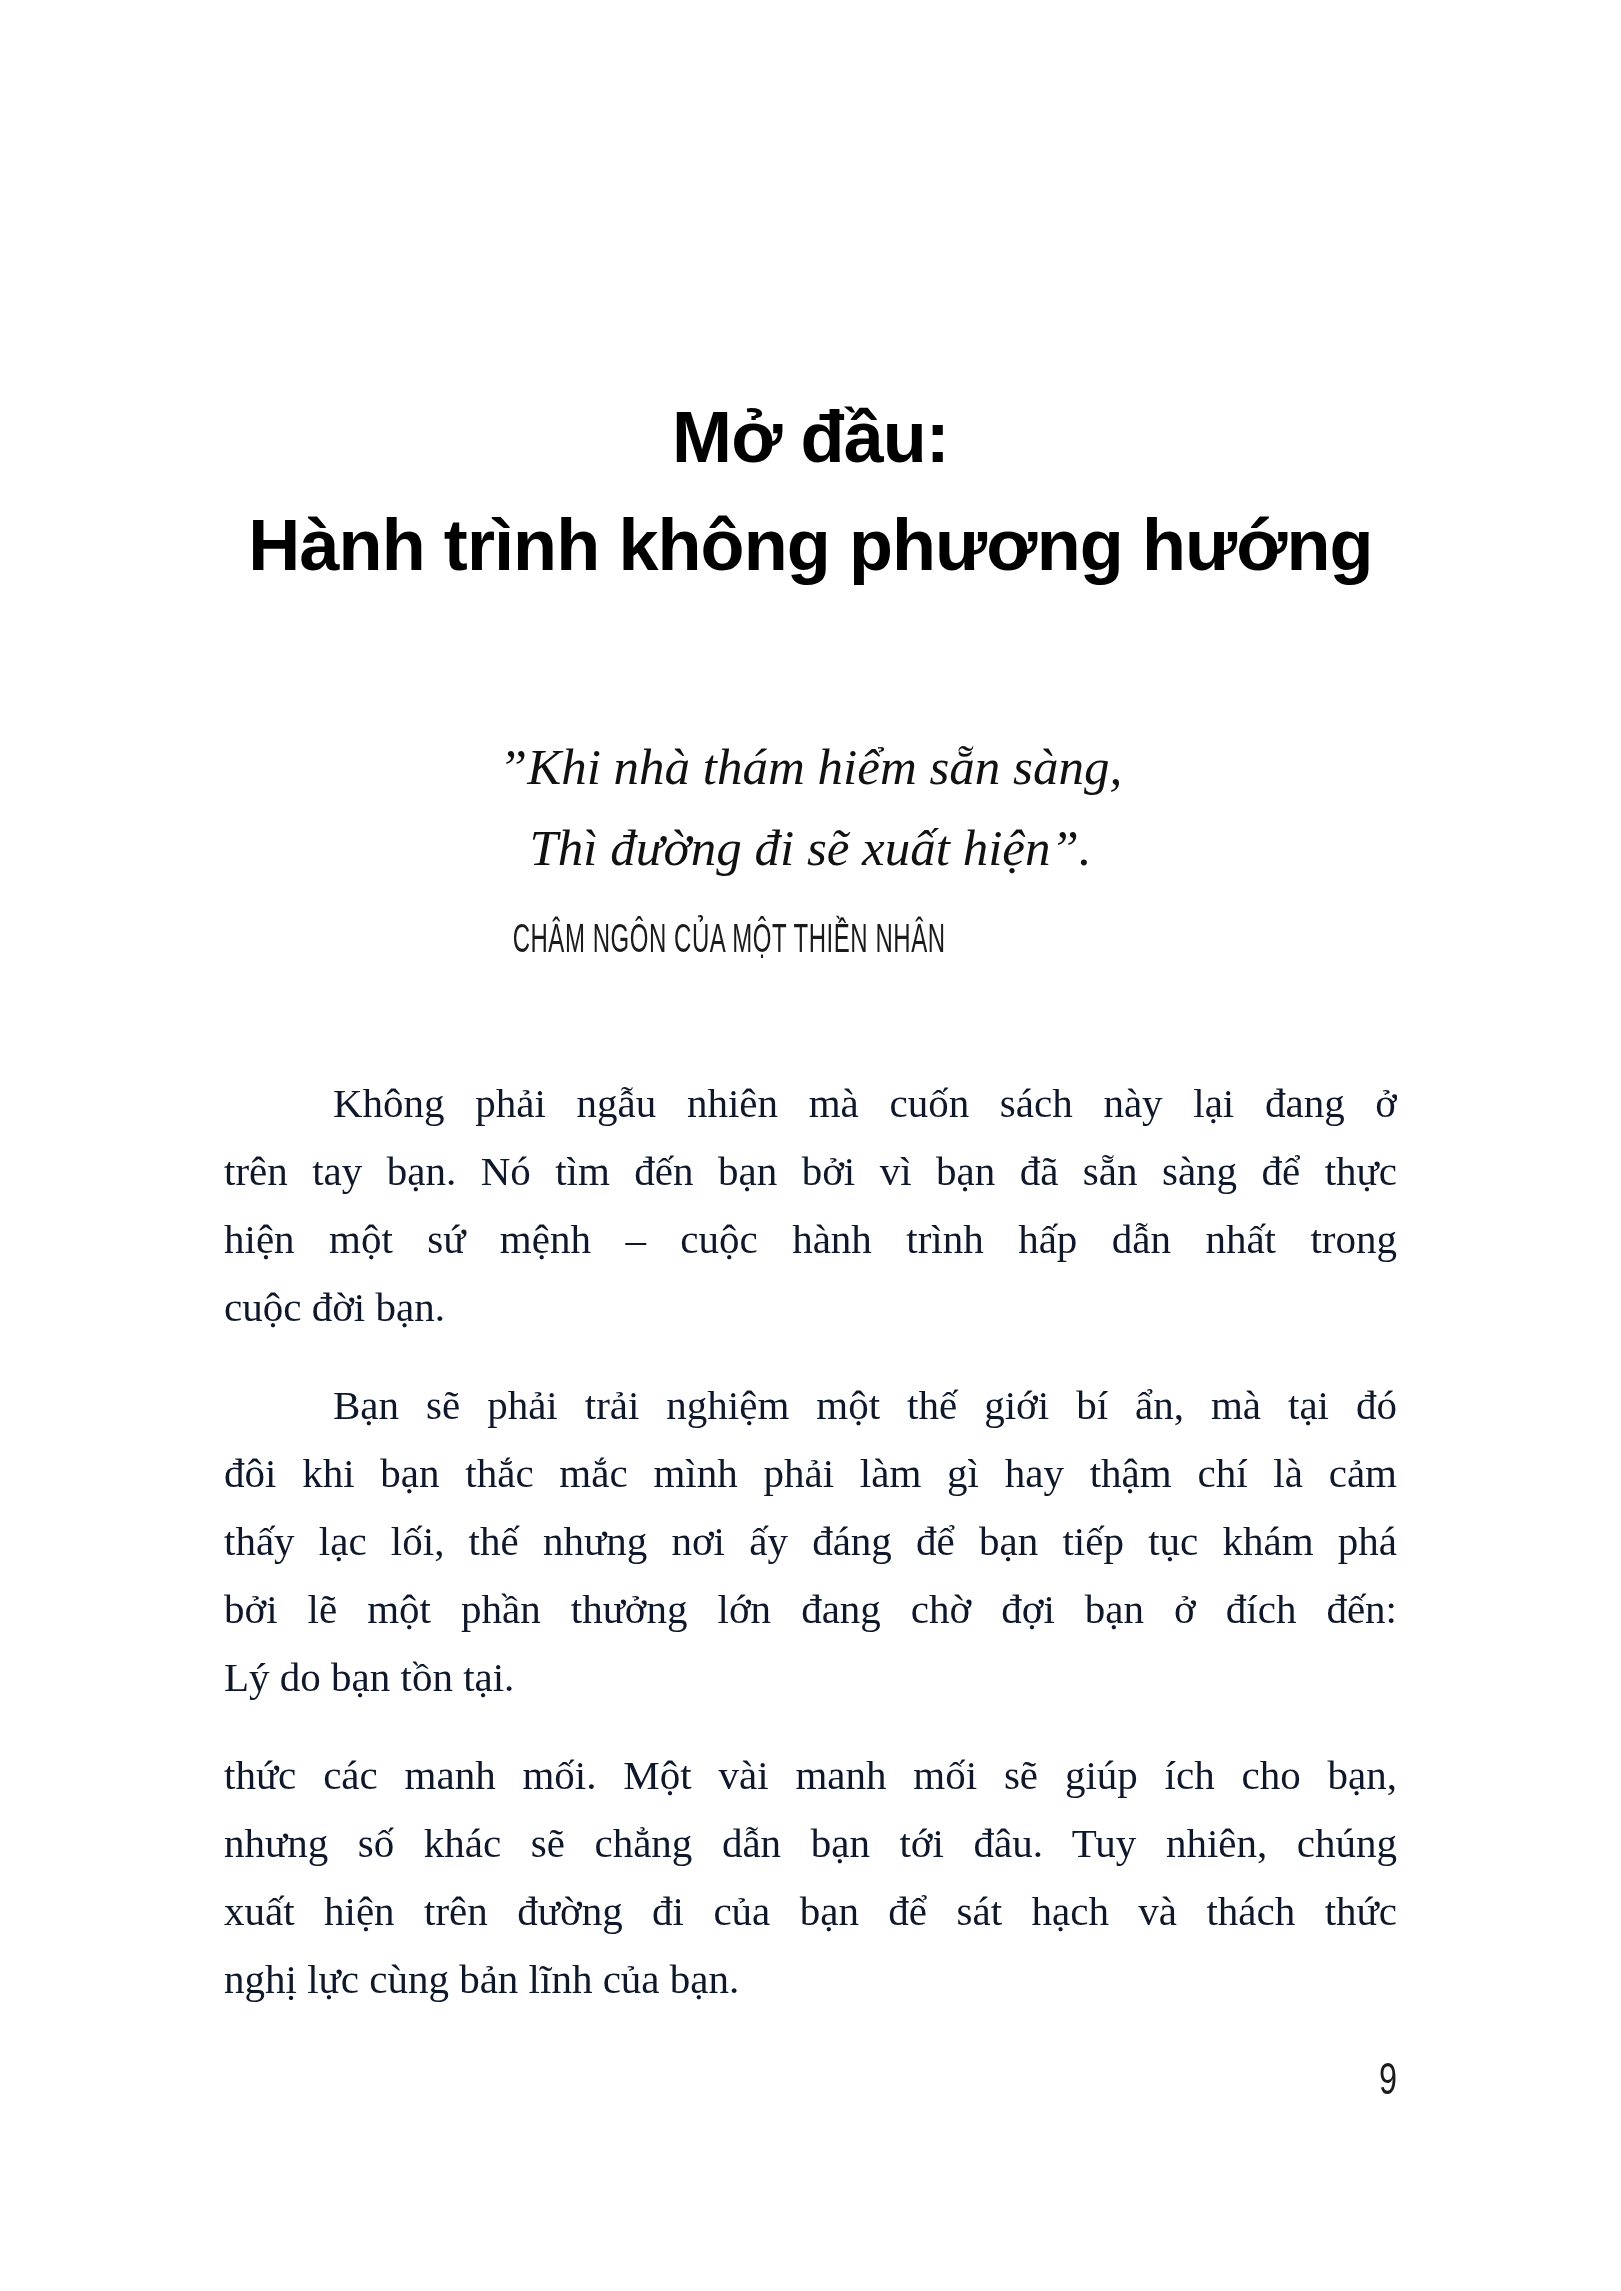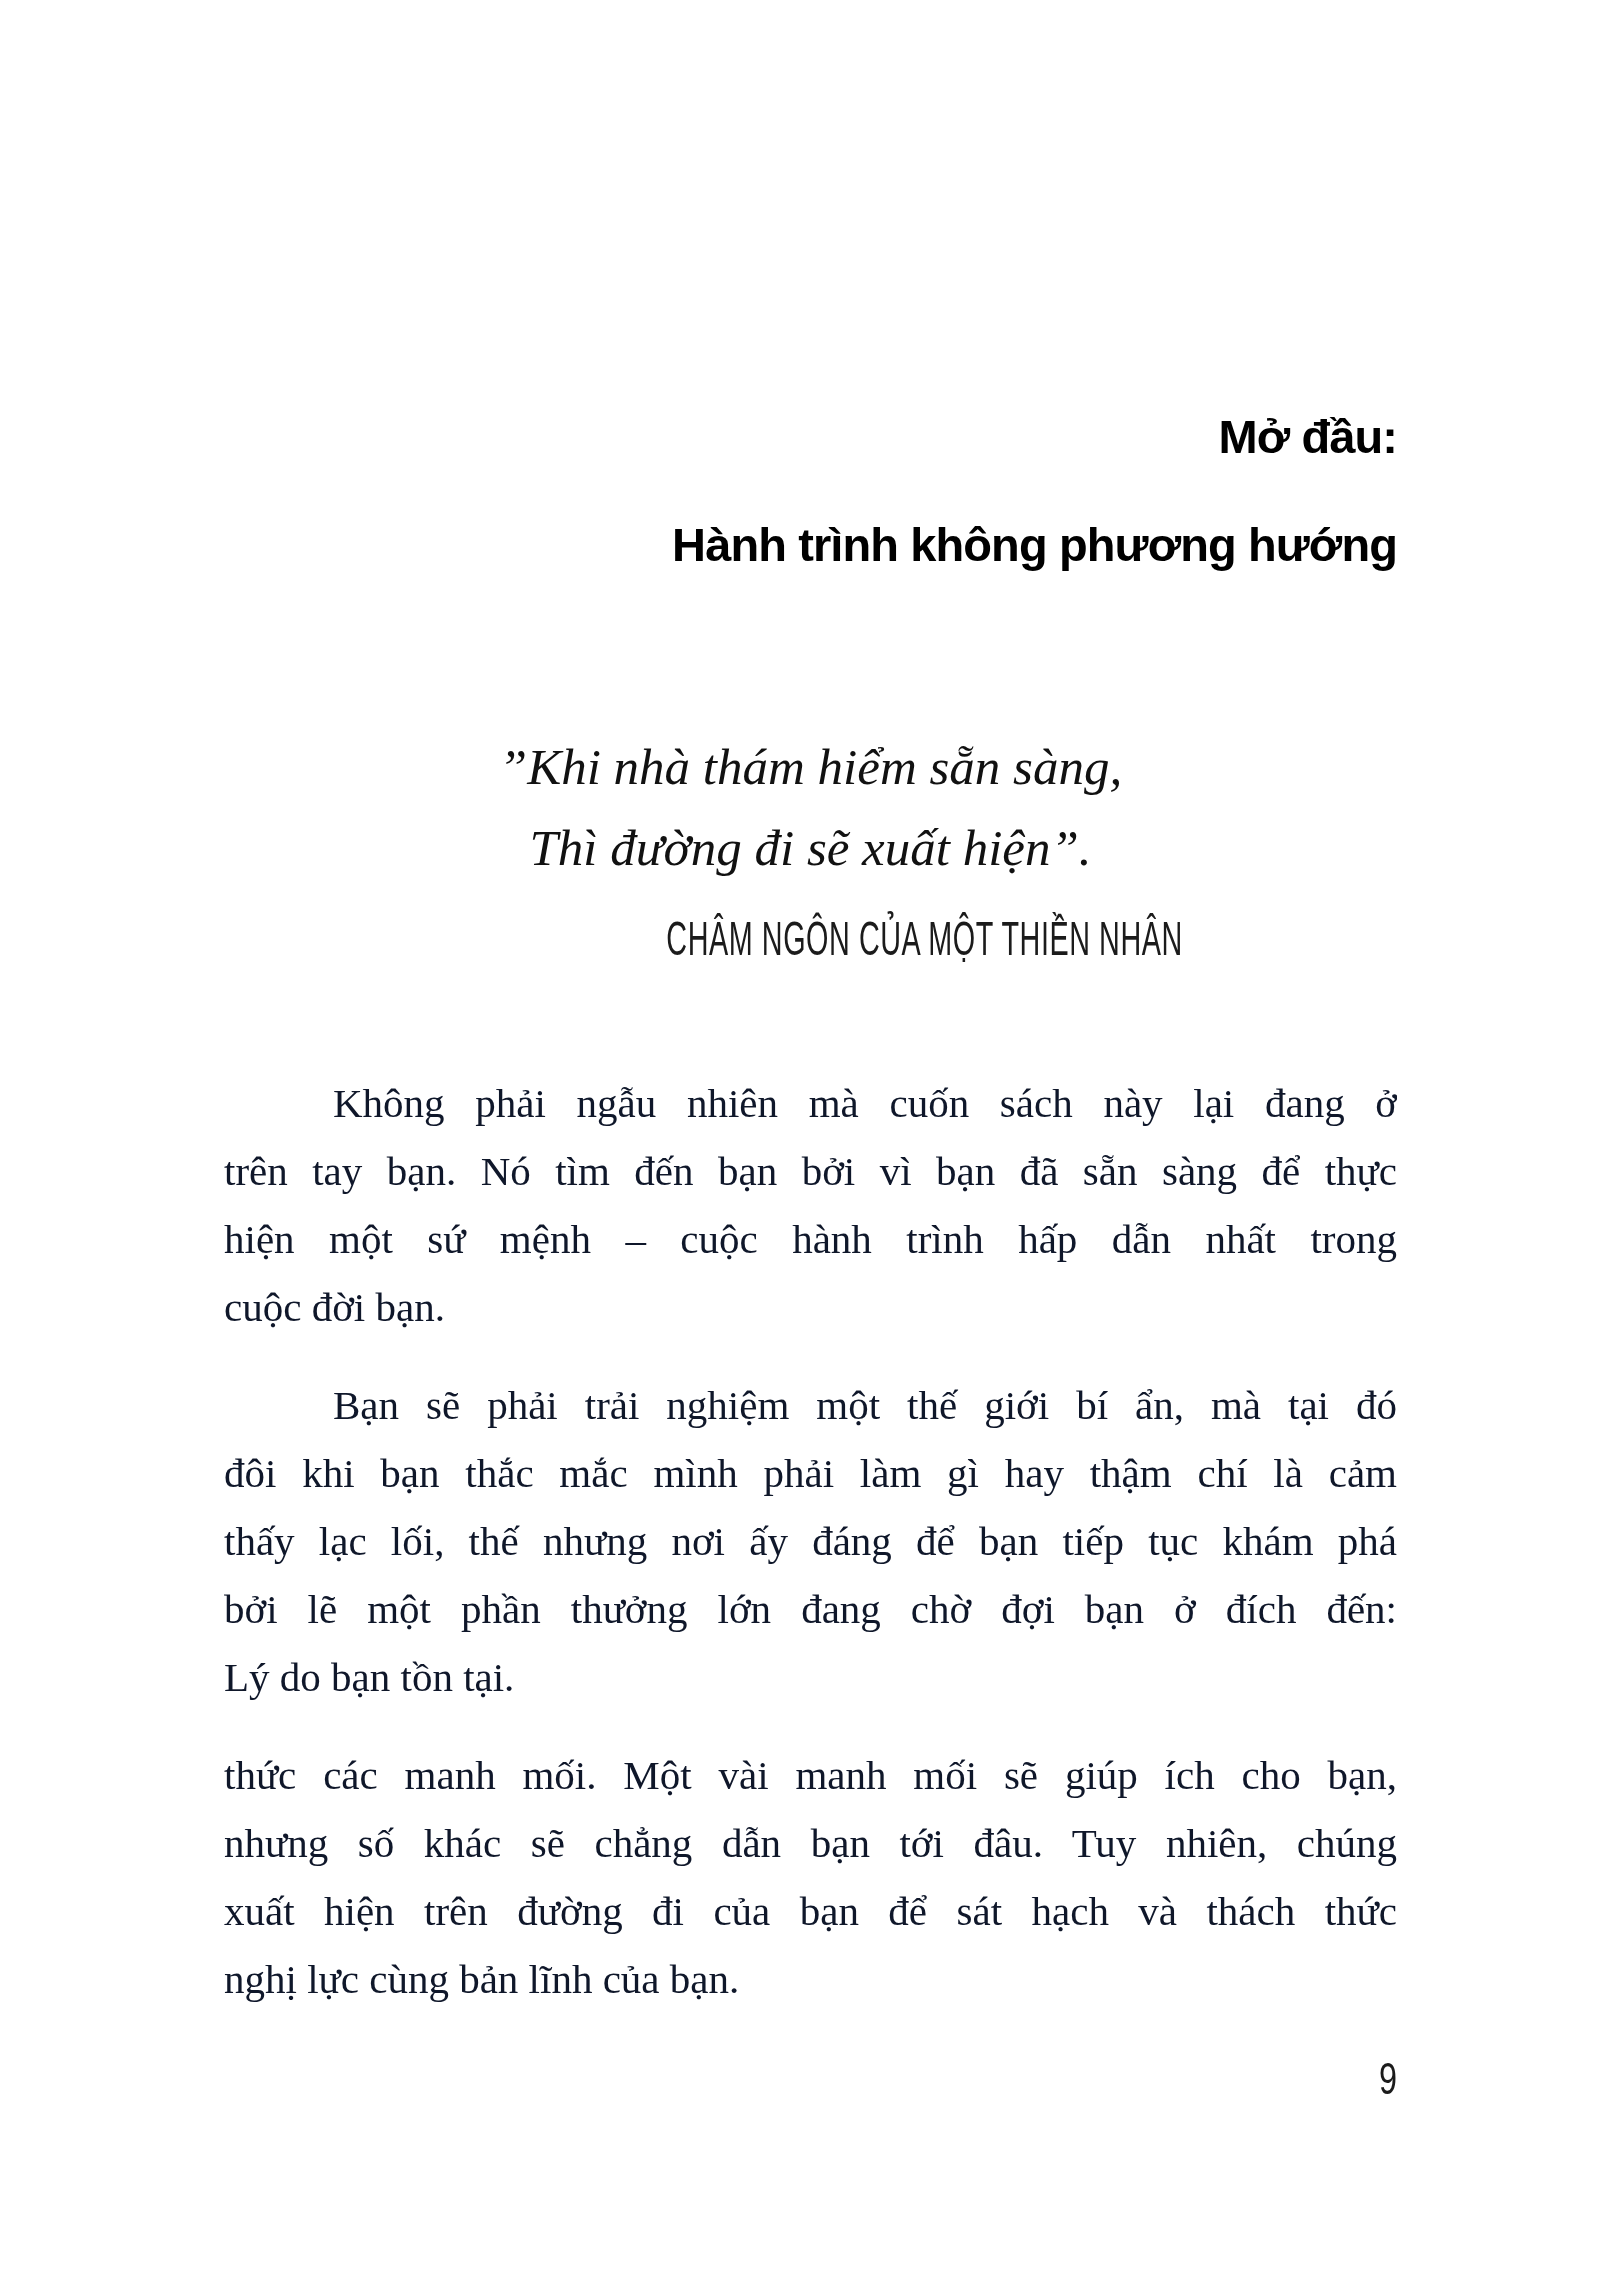--- a/index.html
+++ b/index.html
@@ -16,44 +16,44 @@
   .content {
     width: 1173px;
     margin: 0 auto;
     padding-top: 383px;
   }
   
   .chapter-title {
     margin: 0;
     font-family: "Liberation Sans", "DejaVu Sans", sans-serif;
     font-weight: bold;
-    font-size: 47px;
+    font-size: 72px;
     line-height: 108px;
-    text-align: right;
+    text-align: center;
     color: #000000;
     letter-spacing: -0.9px;
   }
   .chapter-title span { display: block; }
   
   .epigraph {
     margin-top: 128px;
     font-style: italic;
     font-size: 51px;
     line-height: 81px;
     text-align: center;
     color: #111111;
   }
   .epigraph span { display: block; }
   
   .attribution {
     margin-top: 23px;
-    text-align: center;
+    text-align: left;
     padding-right: 116px;
     font-family: "Liberation Sans", sans-serif;
-    font-size: 48px;
+    font-size: 40px;
     line-height: 53px;
     color: #1b1b1b;
   }
   .attribution .squeeze {
     display: inline-block;
     transform: scaleX(0.60);
     transform-origin: 100% 50%;
     letter-spacing: 0.9px;
     white-space: nowrap;
   }

